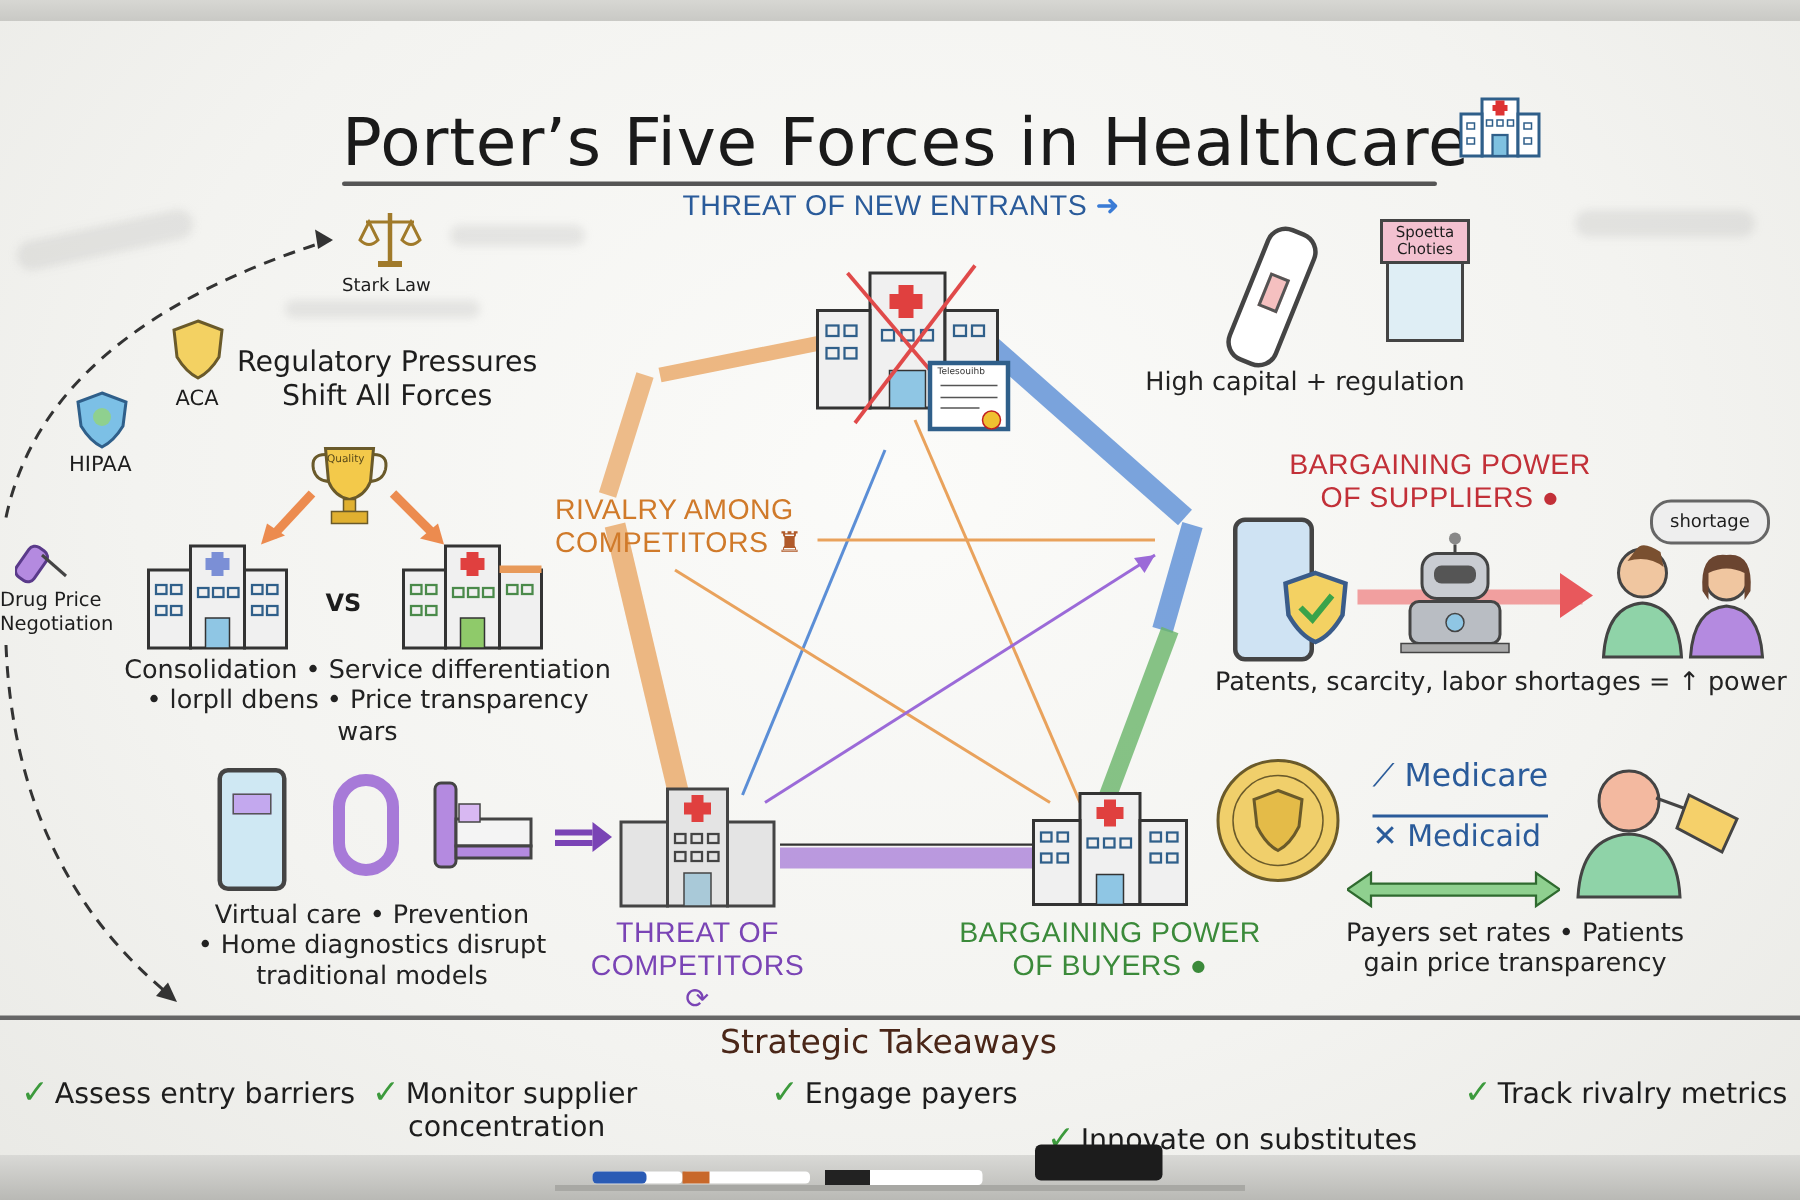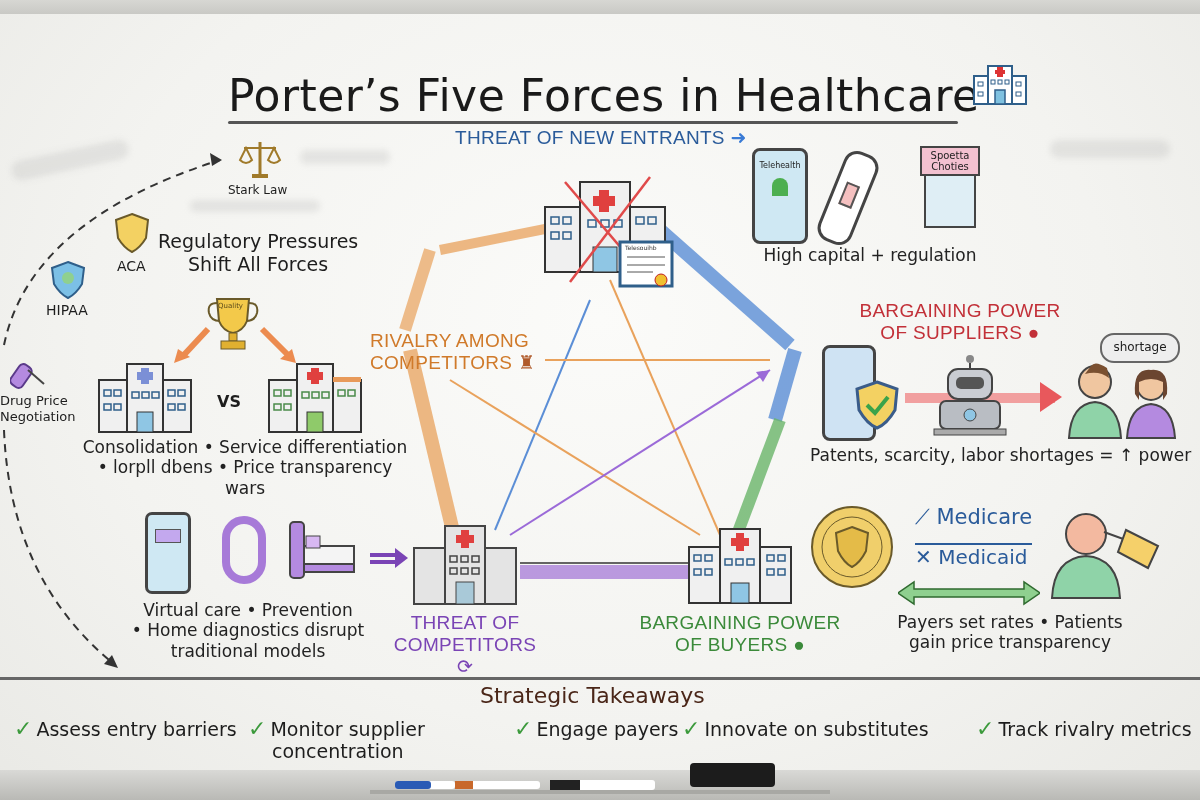--- a/index.html
+++ b/index.html
@@ -111,24 +111,20 @@
     <line x1="30" y1="10" x2="115" y2="110" stroke="#e04a4a" stroke-width="2.5"></line>
     <line x1="115" y1="5" x2="35" y2="110" stroke="#e04a4a" stroke-width="2.5"></line>
     <rect x="85" y="70" width="52" height="44" fill="#fff" stroke="#2f5f8a" stroke-width="3"></rect>
     <line x1="92" y1="85" x2="130" y2="85" stroke="#555"></line>
       <line x1="92" y1="93" x2="130" y2="93" stroke="#555"></line>
       <line x1="92" y1="100" x2="118" y2="100" stroke="#555"></line>
     <circle cx="126" cy="108" r="6" fill="#f0c030" stroke="#c02020"></circle>
   </svg>
   <div class="abs" style="left:625px;top:244px;font-size:6px;color:#333;">Telesouihb</div>
 
-  <div class="abs" style="left:752px;top:148px;width:50px;height:90px;border:3px solid #444;border-radius:8px;background:#cfe8f3;">
-    <div style="font-size:8px;text-align:center;margin-top:10px;">Telehealth</div>
-    <div style="width:16px;height:18px;background:#4caf50;border-radius:8px 8px 0 0;margin:8px auto;"></div>
-  </div>
   <div class="abs" style="left:830px;top:150px;width:30px;height:90px;border:3px solid #444;border-radius:14px;background:#fff;transform:rotate(22deg);">
     <div style="width:10px;height:20px;margin:30px auto 0;border:2px solid #555;background:#f5c0c0;"></div>
   </div>
   <div class="abs" style="left:920px;top:146px;width:60px;height:86px;">
     <div style="background:#f3c1d0;border:2px solid #444;font-size:10px;line-height:1.1;text-align:center;padding:2px;">Spoetta Choties</div>
     <div style="height:50px;border:2px solid #444;border-top:none;background:#dfeef5;margin:0 4px;"></div>
   </div>
   <div class="abs center body-text" style="left:745px;top:245px;width:250px;">
     <div>High capital + regulation</div>
   </div>
@@ -356,21 +352,21 @@
   <div class="take-item" style="left:14px;">
     <span class="check">✓</span><span>Assess entry barriers</span>
   </div>
   <div class="take-item" style="left:248px;">
     <span class="check">✓</span><span>Monitor supplier</span>
     <div style="padding-left:24px;">concentration</div>
   </div>
   <div class="take-item" style="left:514px;">
     <span class="check">✓</span><span>Engage payers</span>
   </div>
-  <div class="take-item" style="left:682px;">
+  <div class="take-item" style="left:698px;margin-top:31px;">
     <span class="check">✓</span><span>Innovate on substitutes</span>
   </div>
   <div class="take-item" style="left:976px;">
     <span class="check">✓</span><span>Track rivalry metrics</span>
   </div>
 
   <div class="tray"></div>
   <div class="abs" style="left:395px;top:781px;width:60px;height:8px;background:#fff;border-radius:3px;">
       <div style="width:36px;height:8px;background:#2a5bb5;border-radius:3px;"></div>
     </div>

